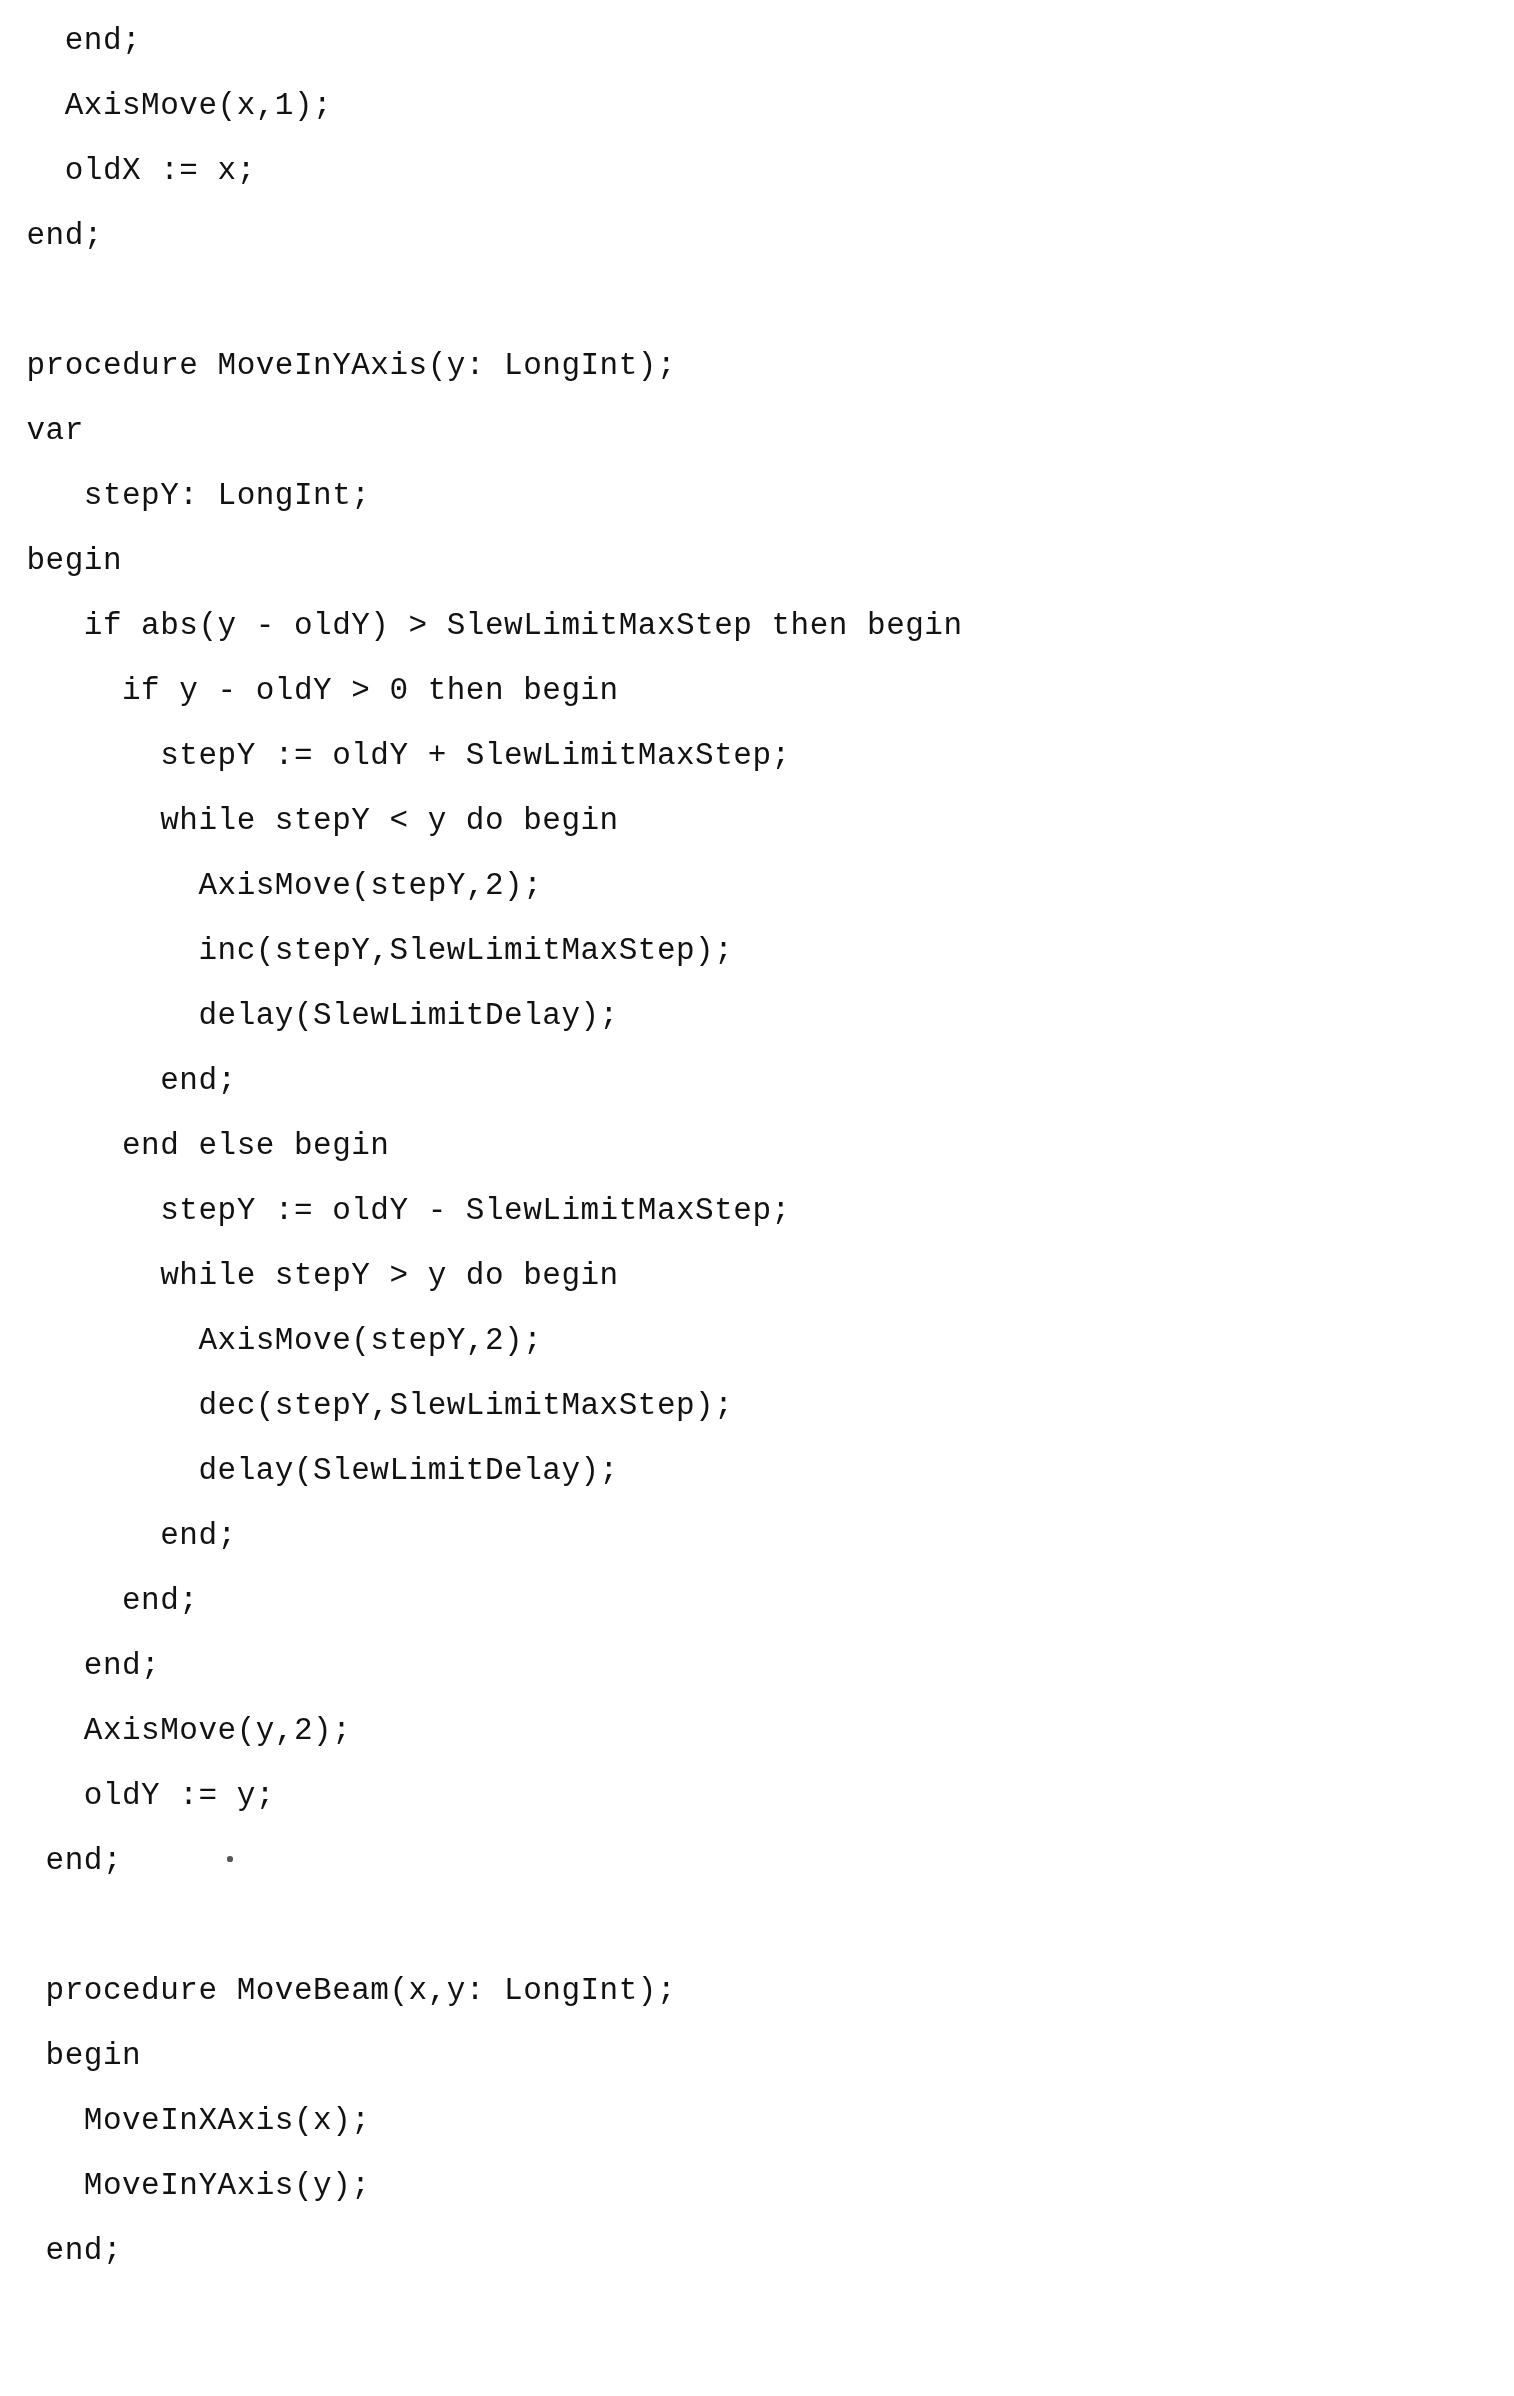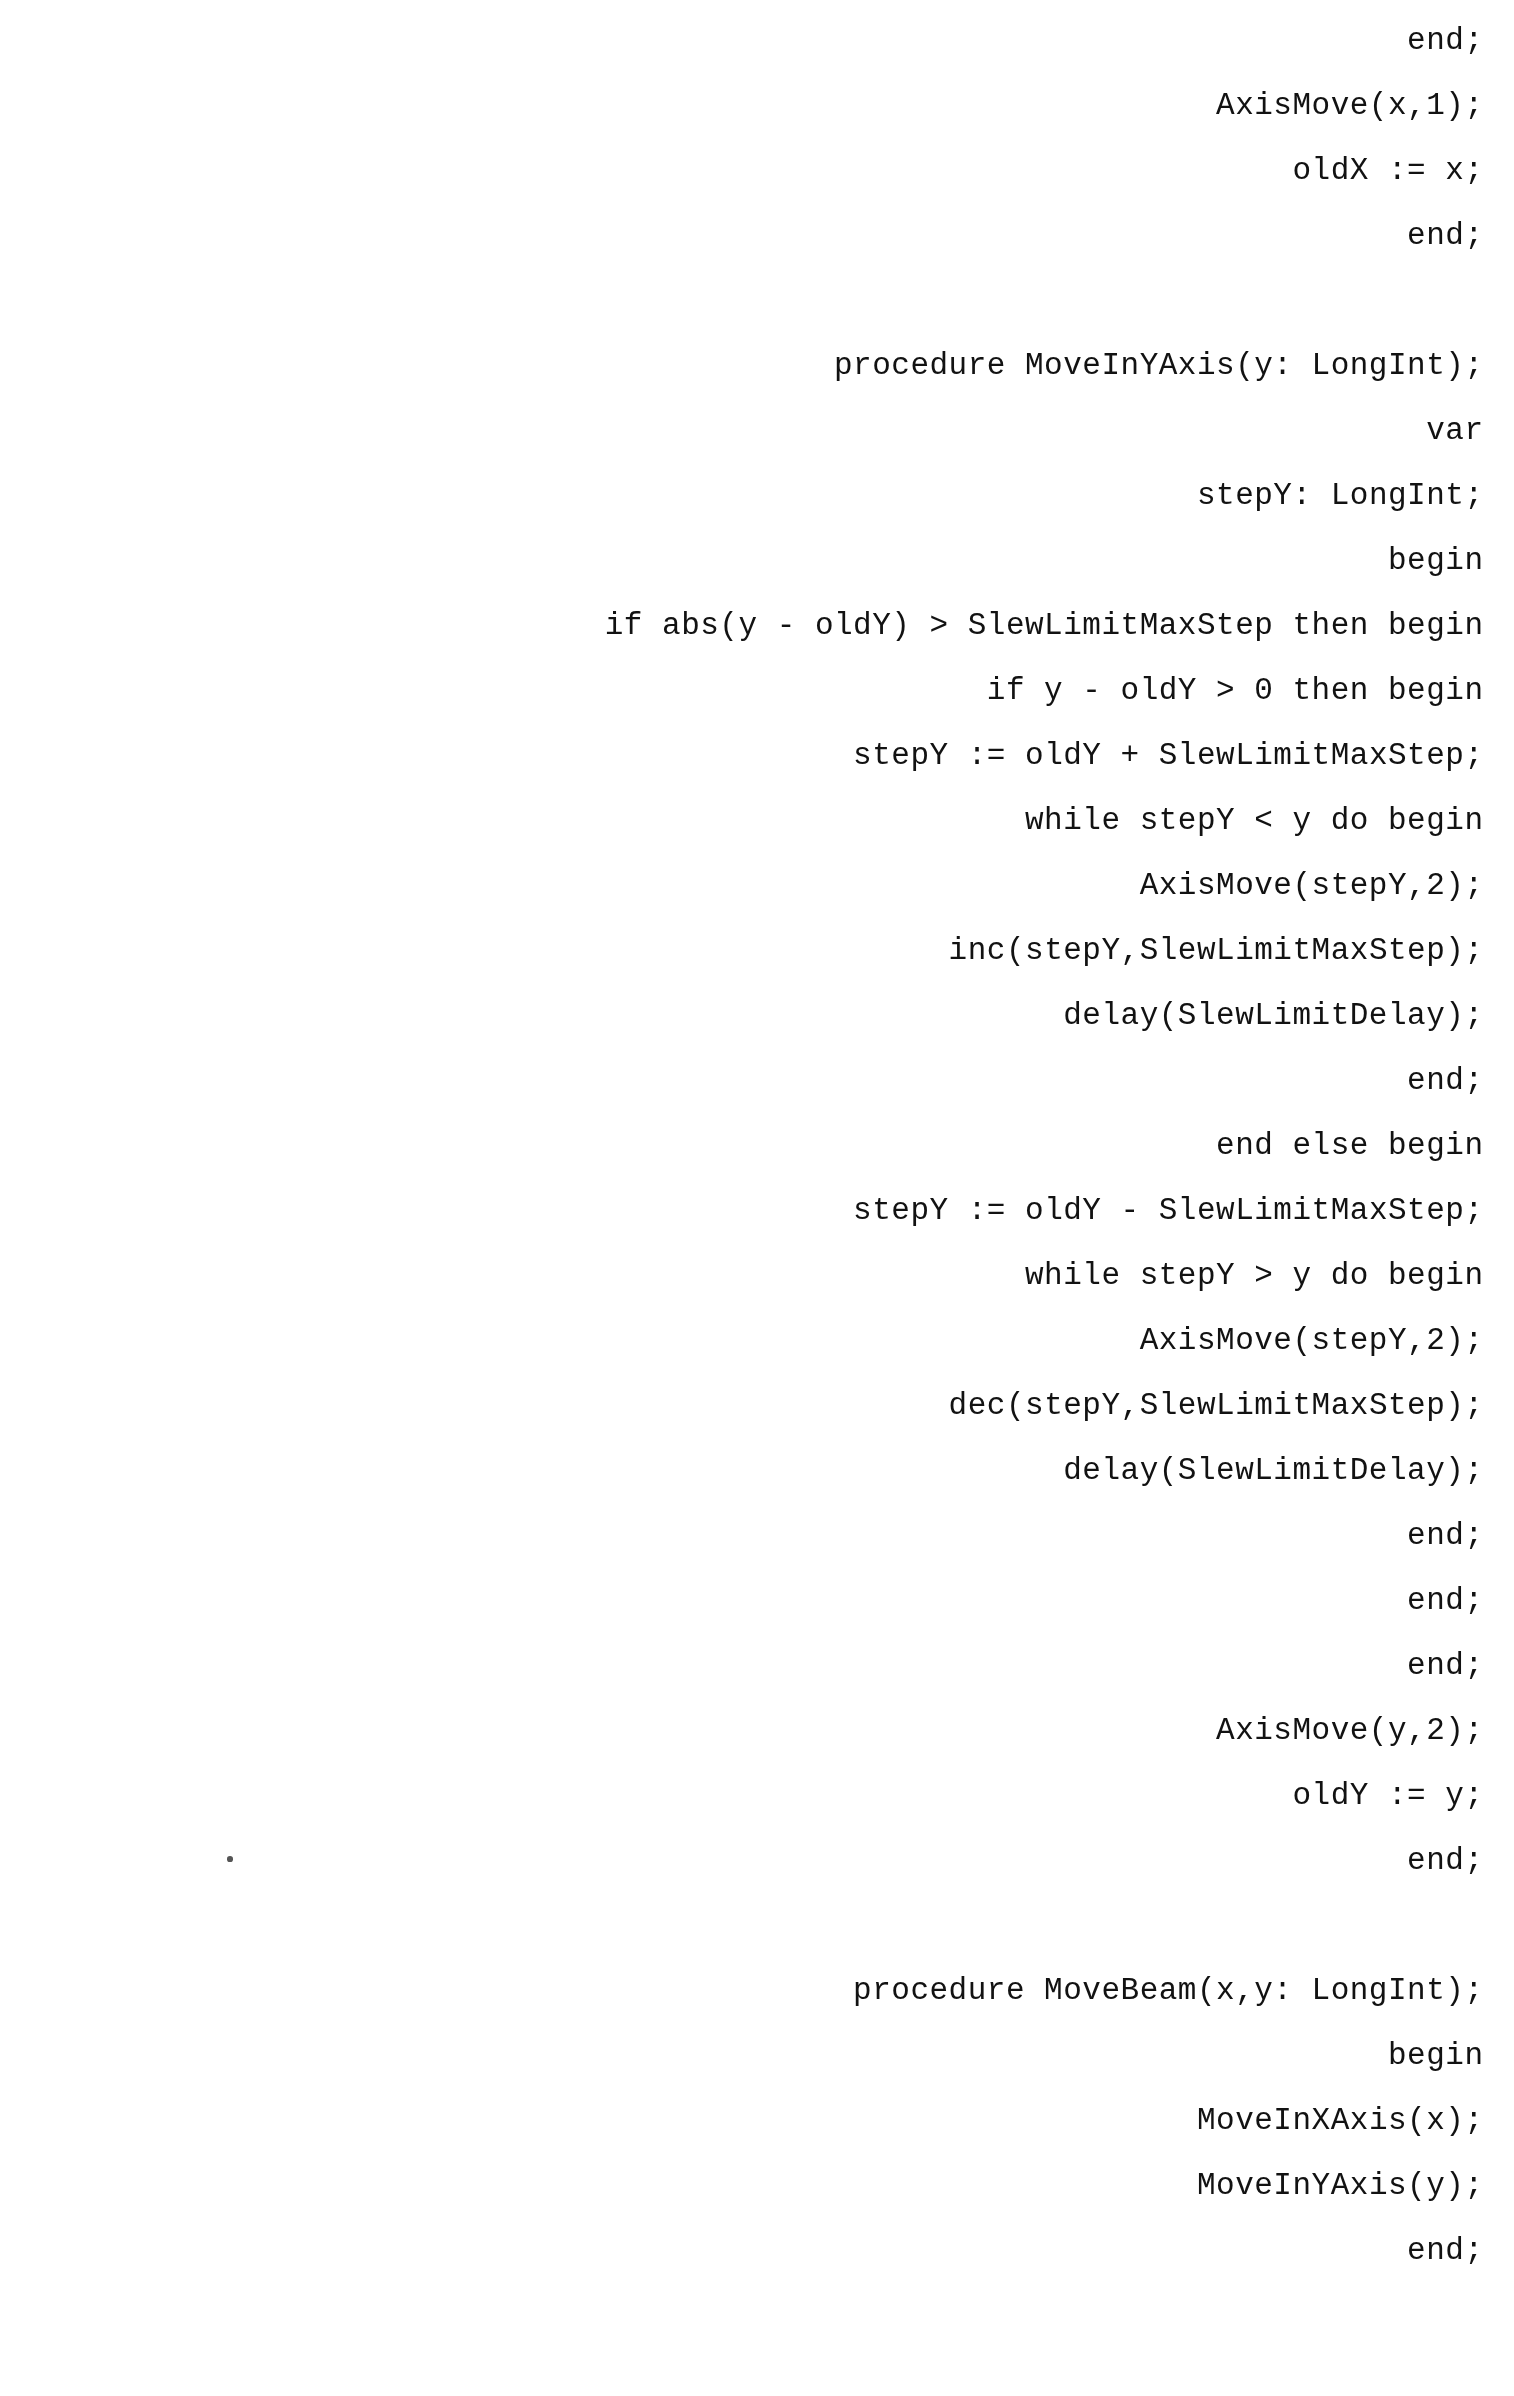--- a/index.html
+++ b/index.html
@@ -14,21 +14,20 @@
     color: #111111;
     overflow: hidden;
   }
   #page {
     position: relative;
     width: 1224px;
     height: 2396px;
     background: #ffffff;
     padding: 0;
     box-sizing: border-box;
-    text-align: right;
   }
   #code-listing {
     position: absolute;
     left: 26.5px;
     top: 7.6px;
     width: 1457px;
     font-family: "Liberation Mono", "DejaVu Sans Mono", monospace;
     font-size: 31px;
     line-height: 65px;
     letter-spacing: 0.5px;

